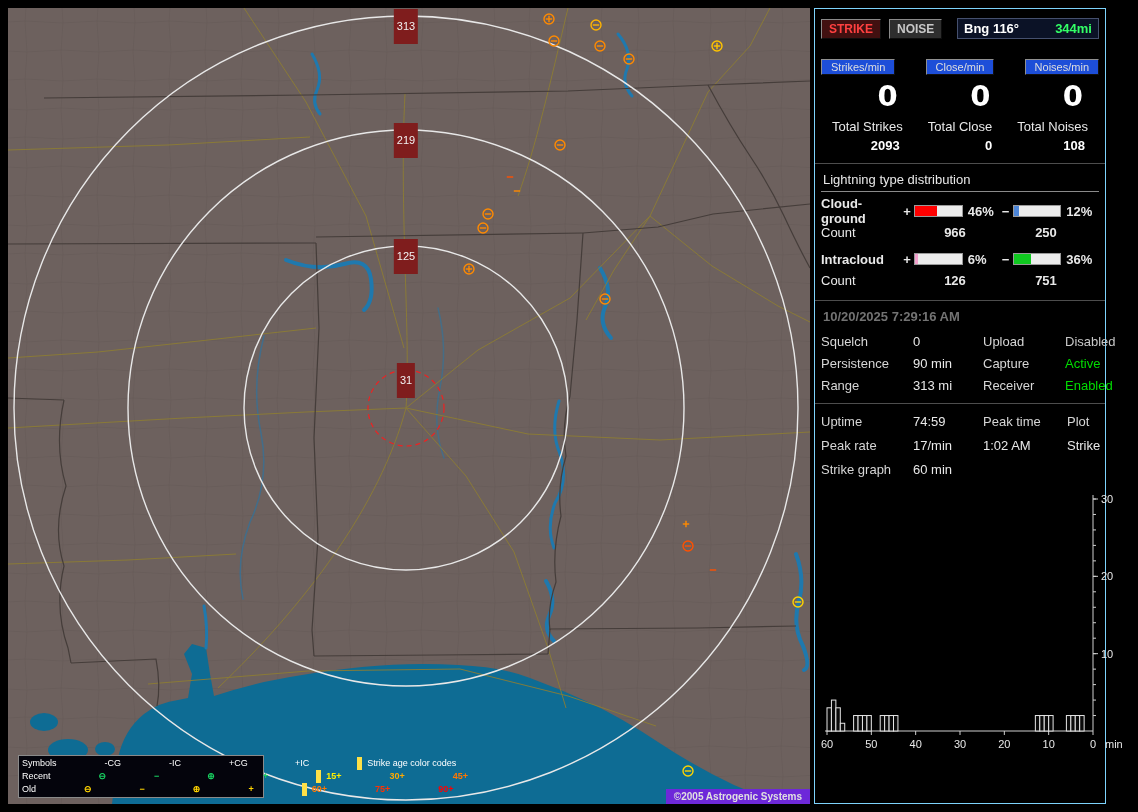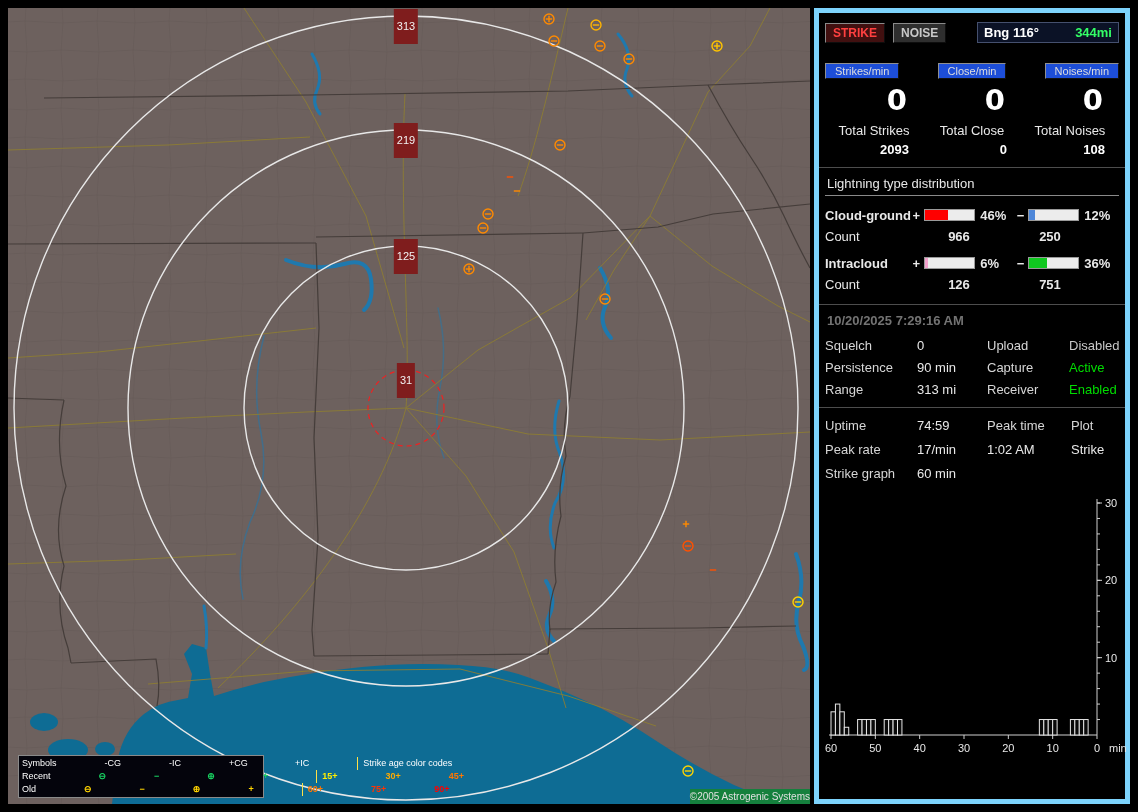--- a/index.html
+++ b/index.html
@@ -4,38 +4,38 @@
 <style>
   html,body{margin:0;padding:0;background:#000;width:1138px;height:812px;overflow:hidden;
             font-family:"Liberation Sans",sans-serif;-webkit-font-smoothing:antialiased;}
   .screen{position:relative;width:1138px;height:812px;background:#000;}
 
   
   .map-panel{position:absolute;left:8px;top:8px;width:802px;height:796px;overflow:hidden;background:#6d615e;}
   .map-panel svg{position:absolute;left:0;top:0;}
   .ring-label{position:absolute;transform:translateX(-50%);background:#7f1d1d;color:#f2f2f2;
               font-size:11px;line-height:13px;padding:11px 3px;z-index:5;}
-  .map-copyright{position:absolute;right:0;bottom:0;background:#15803d;color:#e0e0e0;font-size:10px;
-                 padding:2px 0;z-index:6;}
+  .map-copyright{position:absolute;right:0;bottom:0;background:#6d28d9;color:#e0e0e0;font-size:10px;
+                 padding:2px 8px;z-index:6;font-weight:bold;}
   .map-legend{position:absolute;left:10px;bottom:6px;width:238px;background:#04040c;
               border:1px solid #8a8a8a;color:#fff;font-size:9px;line-height:13px;z-index:6;padding:1px 3px;}
   .lg-row{display:flex;align-items:center;height:13px;white-space:nowrap;gap:48px;}
   .lg-c0{width:38px;}
   .lg-sym{width:18px;text-align:center;}
-  .lg-age-sec{border-left:1px solid #fde047;padding-left:5px;}
+  .lg-age-sec{border-left:5px solid #fde047;padding-left:5px;}
   .lg-age{width:26px;text-align:center;font-weight:bold;}
   .lg-age-title{flex:1;padding-left:5px;}
   .sym-recent{color:#18d060;font-weight:bold;}
   .sym-old{color:#ffd400;font-weight:bold;}
   .a15{color:#ffee00;} .a30{color:#ffaa00;} .a45{color:#ff7700;}
   .a60{color:#ff7700;} .a75{color:#ff3300;} .a90{color:#ff0000;}
 
   
-  .sidebar{position:absolute;left:814px;top:8px;width:316px;height:796px;background:#000;
-           border:5px solid #7dd3fc;box-sizing:border-box;color:#e8e8e8;font-size:13px;}
+  .sidebar{position:absolute;left:814px;top:8px;width:292px;height:796px;background:#000;
+           border:1px solid #7dd3fc;box-sizing:border-box;color:#e8e8e8;font-size:13px;}
   .sb-section{border-bottom:1px solid #4d4d4d;padding:6px 6px 10px 6px;}
   .btn-row{display:flex;align-items:center;margin:3px 0 20px 0;}
   .btn{font-weight:bold;font-size:12px;padding:2px 7px;background:#2e2e2e;color:#c8c8c8;cursor:pointer;
        border-top:1px solid #8a8a8a;border-left:1px solid #8a8a8a;border-right:1px solid #0d0d0d;border-bottom:1px solid #0d0d0d;}
   .btn.strike{color:#ff4040;background:#411010;margin-right:8px;}
   .bearing{margin-left:auto;width:128px;display:flex;justify-content:space-between;align-items:center;
            background:#0b1226;border:1px solid #45506e;font-weight:bold;font-size:13px;padding:2px 6px;color:#fff;}
   .bearing .rng{color:#33ff66;}
   .rate-row{display:flex;justify-content:space-between;margin-bottom:4px;}
   .rate-box{background:#1d4ed8;color:#dedede;font-size:11px;padding:1px 9px;cursor:pointer;

